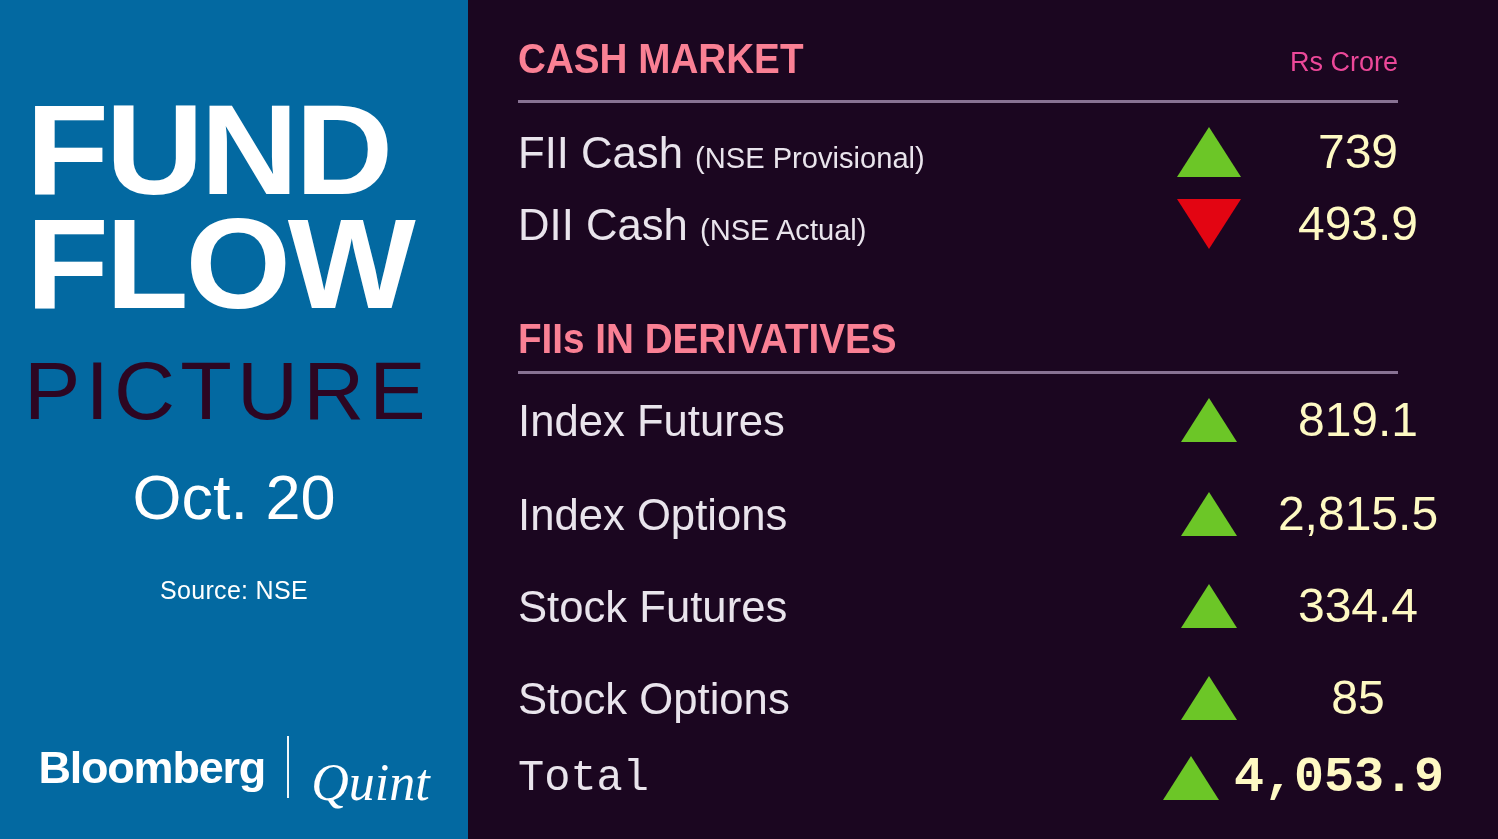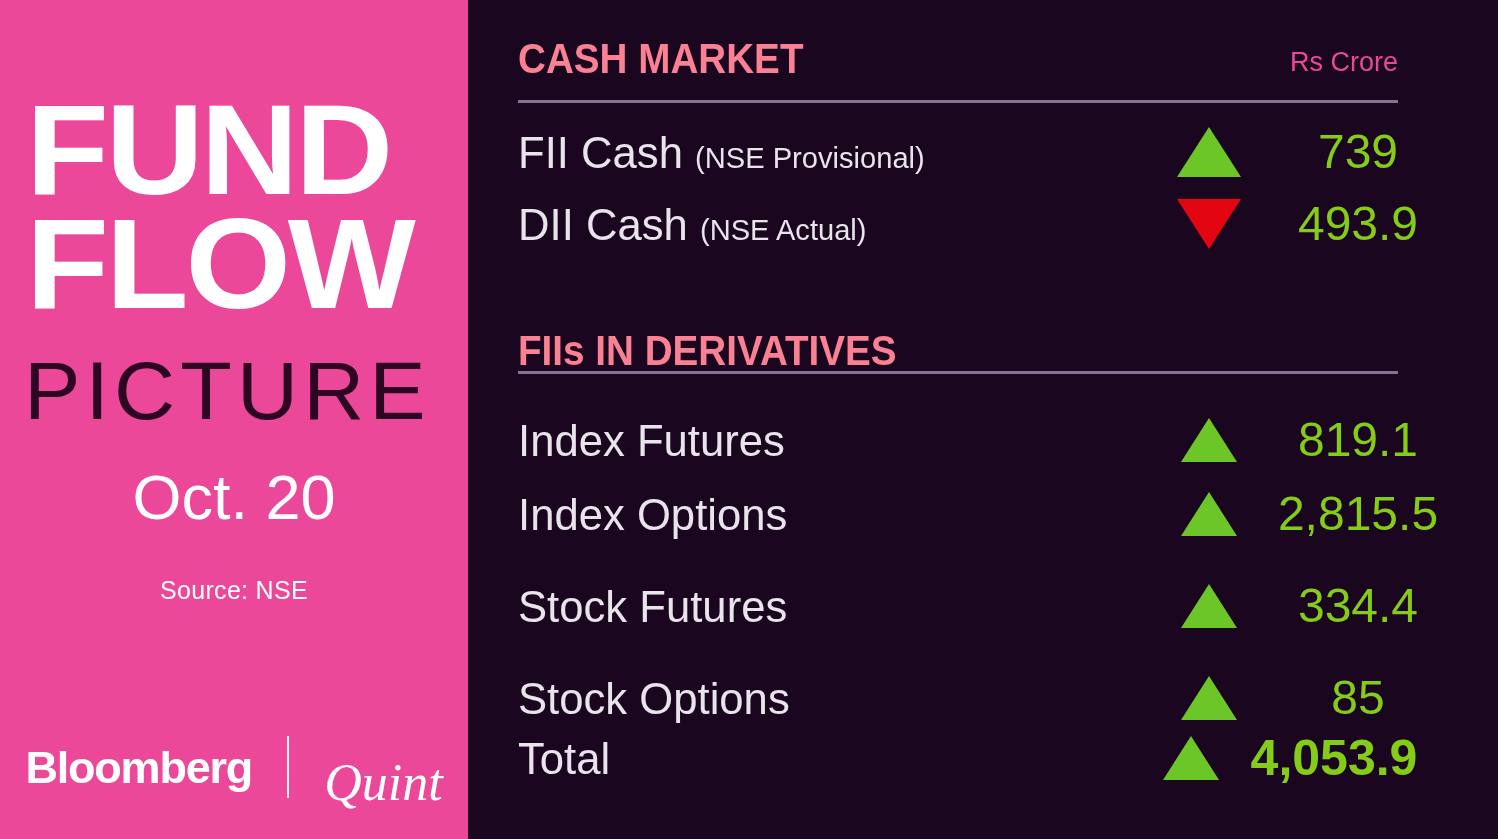--- a/index.html
+++ b/index.html
@@ -12,21 +12,21 @@
     position:relative;
     width:1498px; height:839px;
     display:flex;
     background:#1b0620;
   }
 
   
   .brand-panel{
     position:relative;
     width:468px; height:839px;
-    background:#ec4899;
+    background:#0369a1;
     flex:0 0 468px;
   }
   .brand-title{
     position:absolute;
     left:26px; top:96px;
     width:420px;
   }
   .brand-line{
     display:block;
     color:#ffffff;
@@ -75,21 +75,21 @@
     font-weight:400;
     letter-spacing:0.3px;
   }
   .brand-logo{
     position:absolute;
     left:0; bottom:30px;
     width:468px;
     display:flex;
     align-items:center;
     justify-content:center;
-    gap:13px;
+    gap:0px;
   }
   .logo-bloomberg{
     color:#ffffff;
     font-family:"Liberation Sans", sans-serif;
     font-weight:bold;
     font-size:45px;
     letter-spacing:-1.2px;
     line-height:1;
   }
   .logo-divider{
@@ -195,21 +195,21 @@
   .tri.small{
     border-left-width:28px; border-right-width:28px;
   }
   .tri.small.up{ border-bottom-width:44px; }
 
   .value-cell{
     position:absolute;
     left:740px;
     width:200px;
     text-align:center;
-    color:#84cc16;
+    color:#fef9c3;
     font-size:48px;
     font-weight:400;
     line-height:1;
     white-space:nowrap;
   }
   .value-cell.bold{
     font-weight:bold;
     font-size:50px;
   }
 </style>
@@ -252,26 +252,26 @@
     </div>
 
     <div class="row" style="top:196px;">
       <span class="row-label"><span>DII Cash</span> <span class="qualifier">(NSE Actual)</span></span>
       <span class="arrow-cell">
           <span class="tri down"></span>
         </span>
       <span class="value-cell">493.9</span>
     </div>
 
-    <div class="section-head" style="top:330px;">
+    <div class="section-head" style="top:318px;">
       <span class="section-title">FIIs IN DERIVATIVES</span>
     </div>
     <div class="rule" style="top:371px;"></div>
 
-    <div class="row" style="top:412px;">
+    <div class="row" style="top:392px;">
       <span class="row-label">Index Futures</span>
       <span class="arrow-cell">
           <span class="tri small up"></span>
         </span>
       <span class="value-cell">819.1</span>
     </div>
 
     <div class="row" style="top:486px;">
       <span class="row-label">Index Options</span>
       <span class="arrow-cell">
@@ -289,21 +289,21 @@
     </div>
 
     <div class="row" style="top:670px;">
       <span class="row-label">Stock Options</span>
       <span class="arrow-cell">
           <span class="tri small up"></span>
         </span>
       <span class="value-cell">85</span>
     </div>
 
-    <div class="row" style="top:730px;">
+    <div class="row" style="top:750px;font-family:Liberation Mono, monospace;">
       <span class="row-label">Total</span>
       <span class="arrow-cell" style="left:630px;">
           <span class="tri small up"></span>
         </span>
       <span class="value-cell bold" style="left:716px;">4,053.9</span>
     </div>
 
   </div>
 </div>
 

